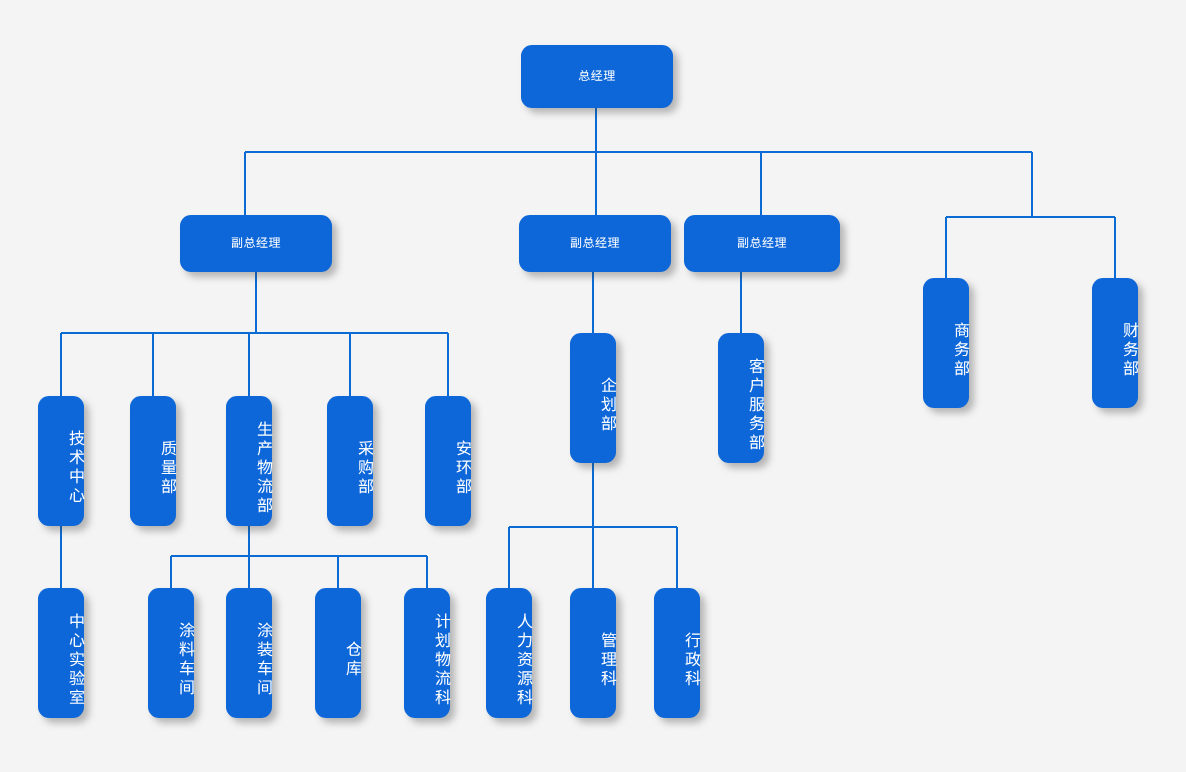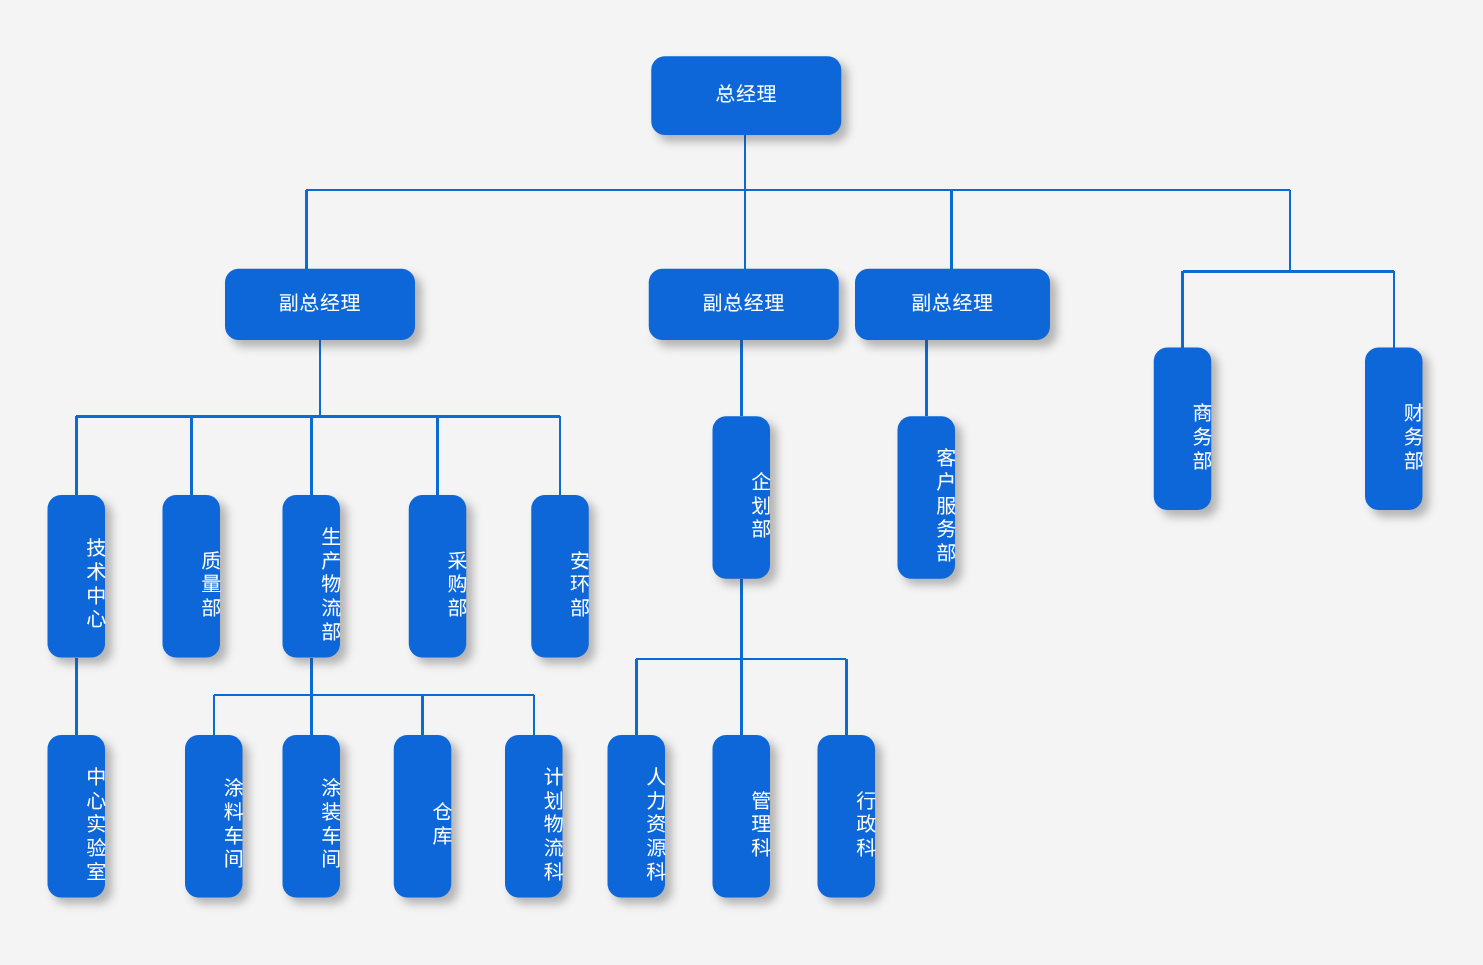--- a/index.html
+++ b/index.html
@@ -47,21 +47,21 @@
     color: #ffffff;
     display: flex;
     align-items: center;
     justify-content: center;
     box-shadow: 5px 5px 7px rgba(60,60,60,0.34);
     line-height: 1.18;
     letter-spacing: 0.5px;
     user-select: none;
   }
   .node.horiz {
-    font-size: 16px;
+    font-size: 12px;
     writing-mode: horizontal-tb;
   }
   .node.vert {
     font-size: 16px;
     writing-mode: vertical-rl;
     text-orientation: upright;
     letter-spacing: 3px;
     padding-top: 14px;
     align-items: flex-start;
   }

